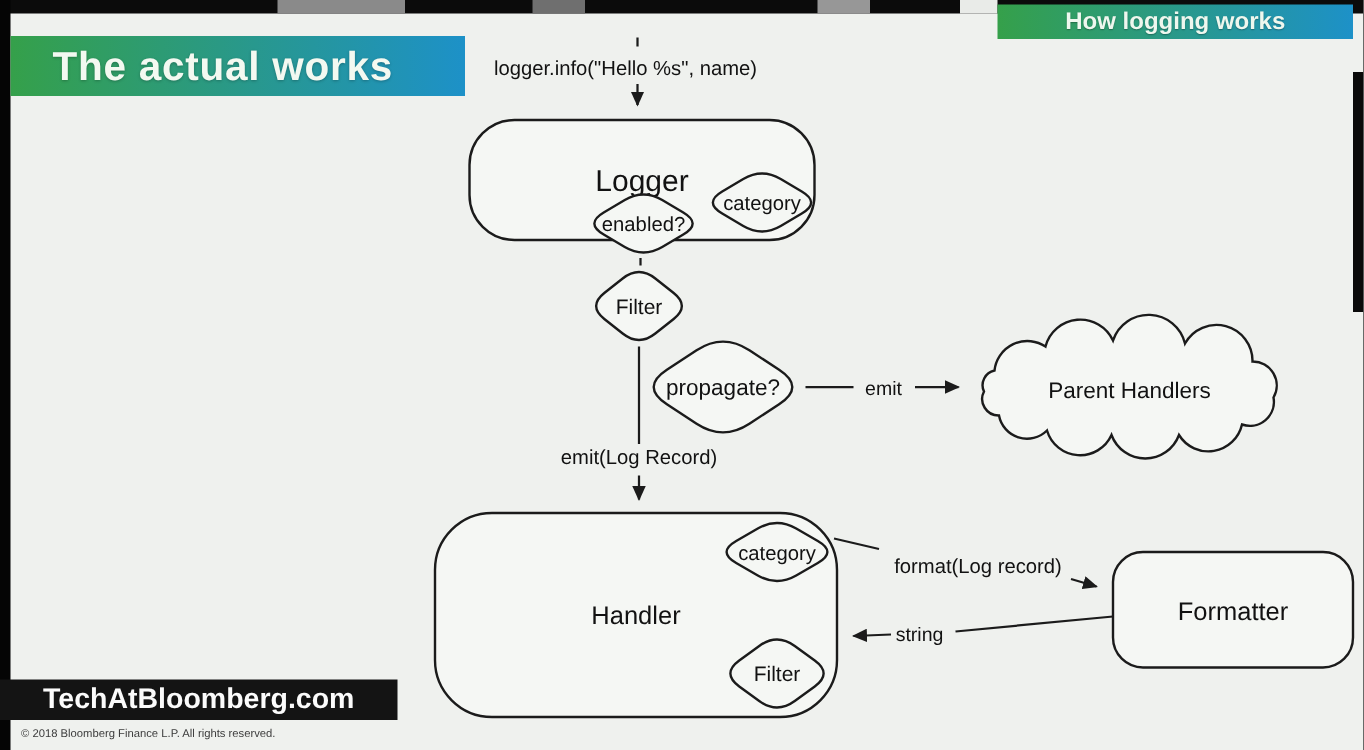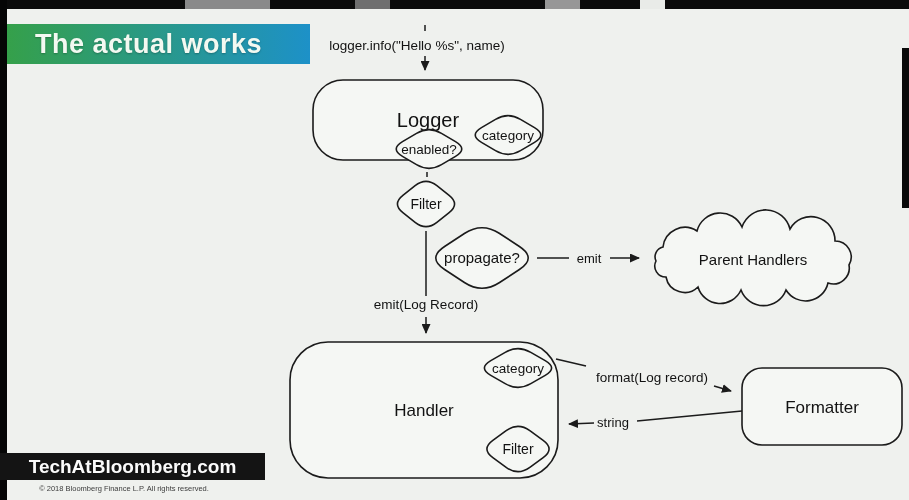--- a/index.html
+++ b/index.html
@@ -27,21 +27,21 @@
     left:665px;top:3px;width:237px;height:23px;
     background:linear-gradient(90deg,var(--banner-green,#35a04a) 0%,var(--banner-blue,#1d91c8) 100%);
     color:#eef7ee;font-size:16px;font-weight:bold;line-height:23px;text-align:center;
     text-shadow:0 1px 1px rgba(0,0,0,0.3);
   }
   #footer-banner{
     left:0;top:453px;width:265px;height:27px;background:#141414;
     color:#fbfbfb;font-size:19px;font-weight:bold;line-height:27px;text-align:center;
   }
   #copyright{
-    left:14px;top:484px;width:220px;font-size:7.5px;color:#3c3c3c;text-align:center;
+    left:14px;top:484px;width:220px;font-size:7.5px;color:#3c3c3c;
   }
   
   #diagram{left:0;top:0;}
   .shape{fill:#f5f7f4;stroke:#1b1b1b;stroke-width:1.6px;}
   .wire{stroke:#1b1b1b;stroke-width:1.5px;fill:none;}
   .lbl{fill:#121212;stroke:none;}
 </style>
 </head>
 <body>
 
@@ -50,20 +50,21 @@
   <div class="abs" id="top-strip">
     <div class="strip-seg" style="left:185px;width:85px;background:#8a8a8a;"></div>
     <div class="strip-seg" style="left:355px;width:35px;background:#6f6f6f;"></div>
     <div class="strip-seg" style="left:545px;width:35px;background:#979797;"></div>
     <div class="strip-seg" style="left:640px;width:25px;background:#e9ebe8;"></div>
   </div>
 
   <div class="abs" id="left-bar"></div>
   <div class="abs" id="right-bar"></div>
 
+  <div class="abs" id="topright-banner">How logging works</div>
   <div class="abs" id="title-banner">The actual works</div>
 
   <svg class="abs" id="diagram" width="909" height="500" viewBox="0 0 909 500">
     <defs>
       <marker id="arr" markerWidth="11" markerHeight="9" refX="9" refY="4.5" orient="auto" markerUnits="userSpaceOnUse">
         <path d="M0,0 L10,4.5 L0,9 Z" fill="#1b1b1b"></path>
       </marker>
     </defs>
 
     <path class="wire" d="M425,25 L425,31"></path>

